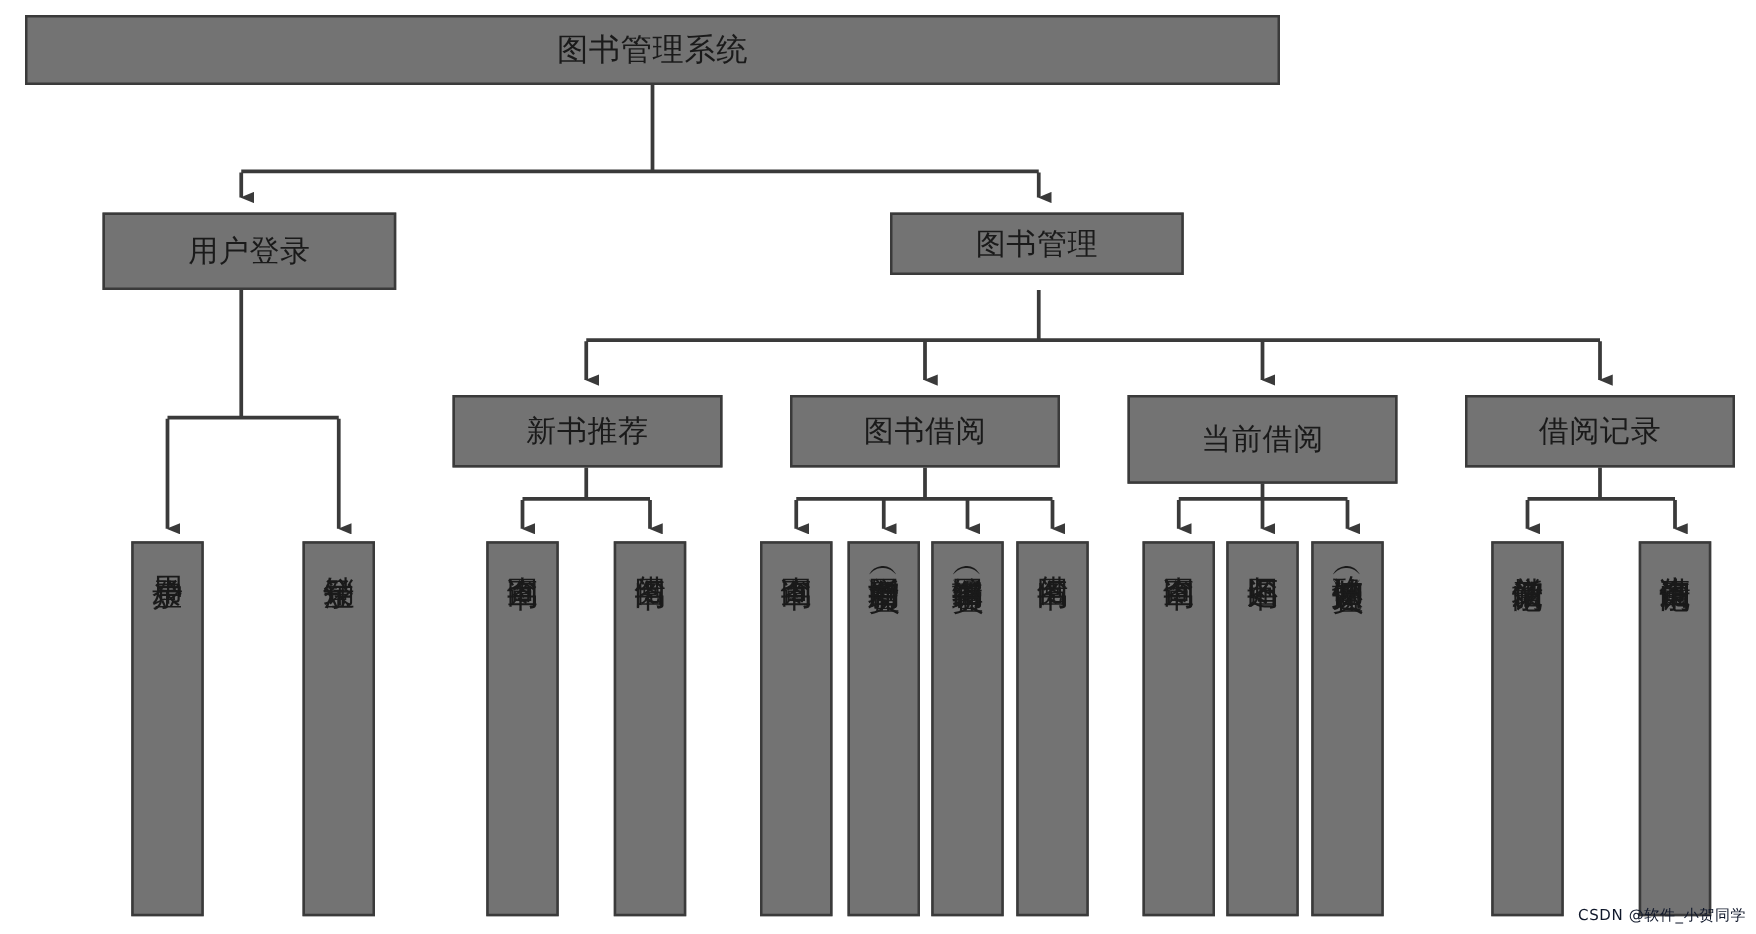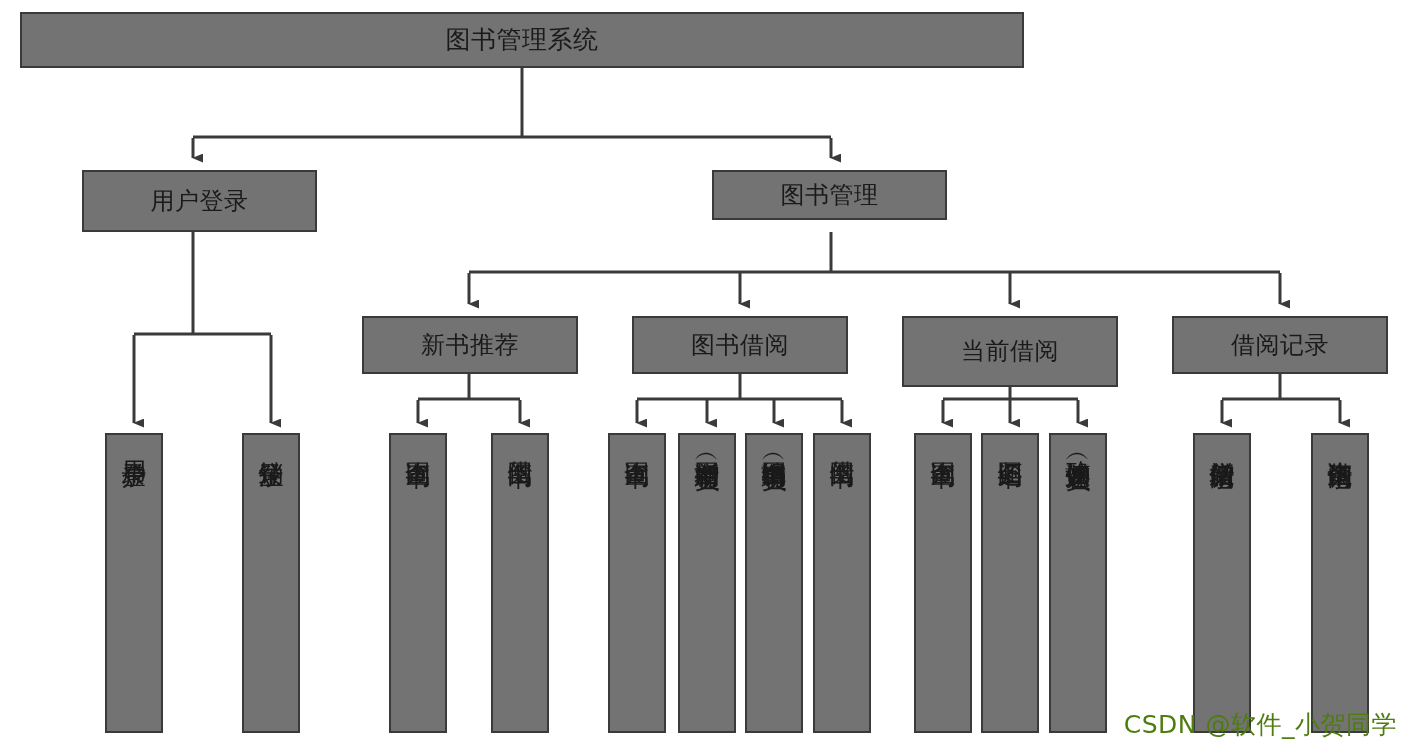--- a/index.html
+++ b/index.html
@@ -60,22 +60,22 @@
     text-orientation: upright;
     line-height: 1.0;
     letter-spacing: 1px;
     white-space: nowrap;
     margin: 0 auto;
   }
   .watermark {
     position: absolute;
     right: 8px;
     bottom: 6px;
-    font-size: 25px;
-    color: #4d7c0f;
+    font-size: 12px;
+    color: #0f172a;
     letter-spacing: 0.5px;
     z-index: 3;
     white-space: nowrap;
     user-select: none;
   }
 </style>
 </head>
 <body>
 
 <div id="diagram-canvas">

